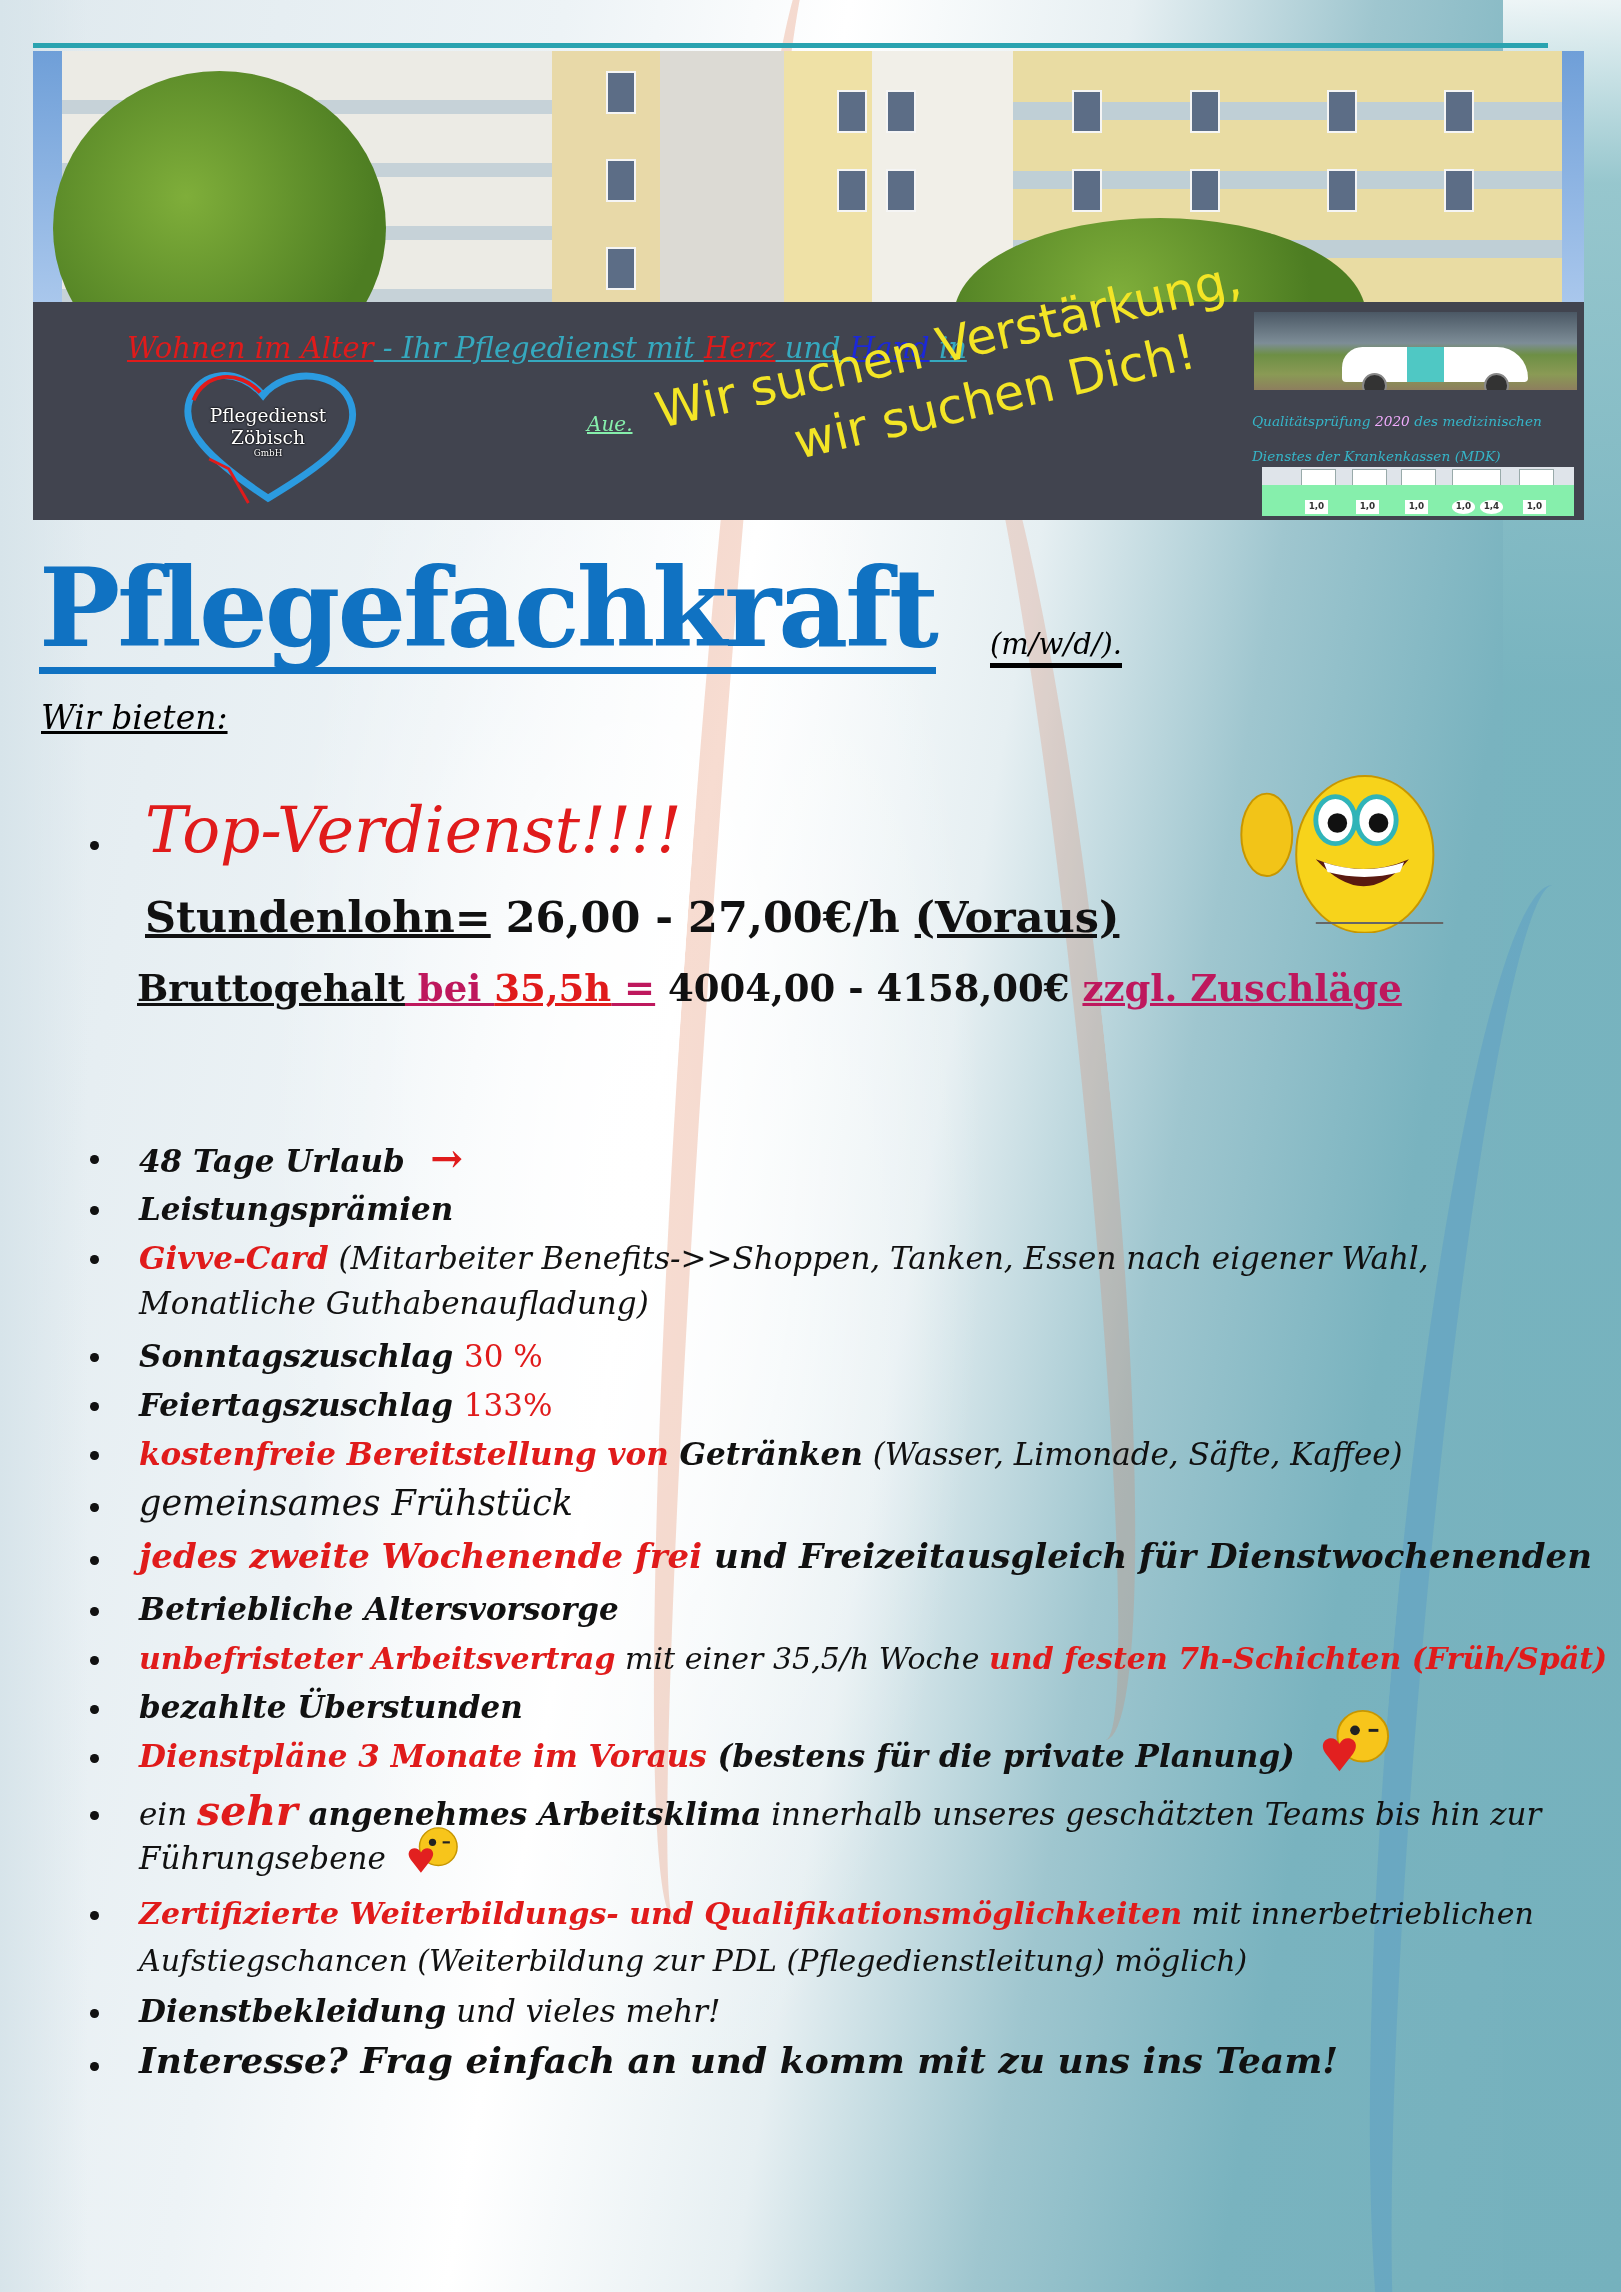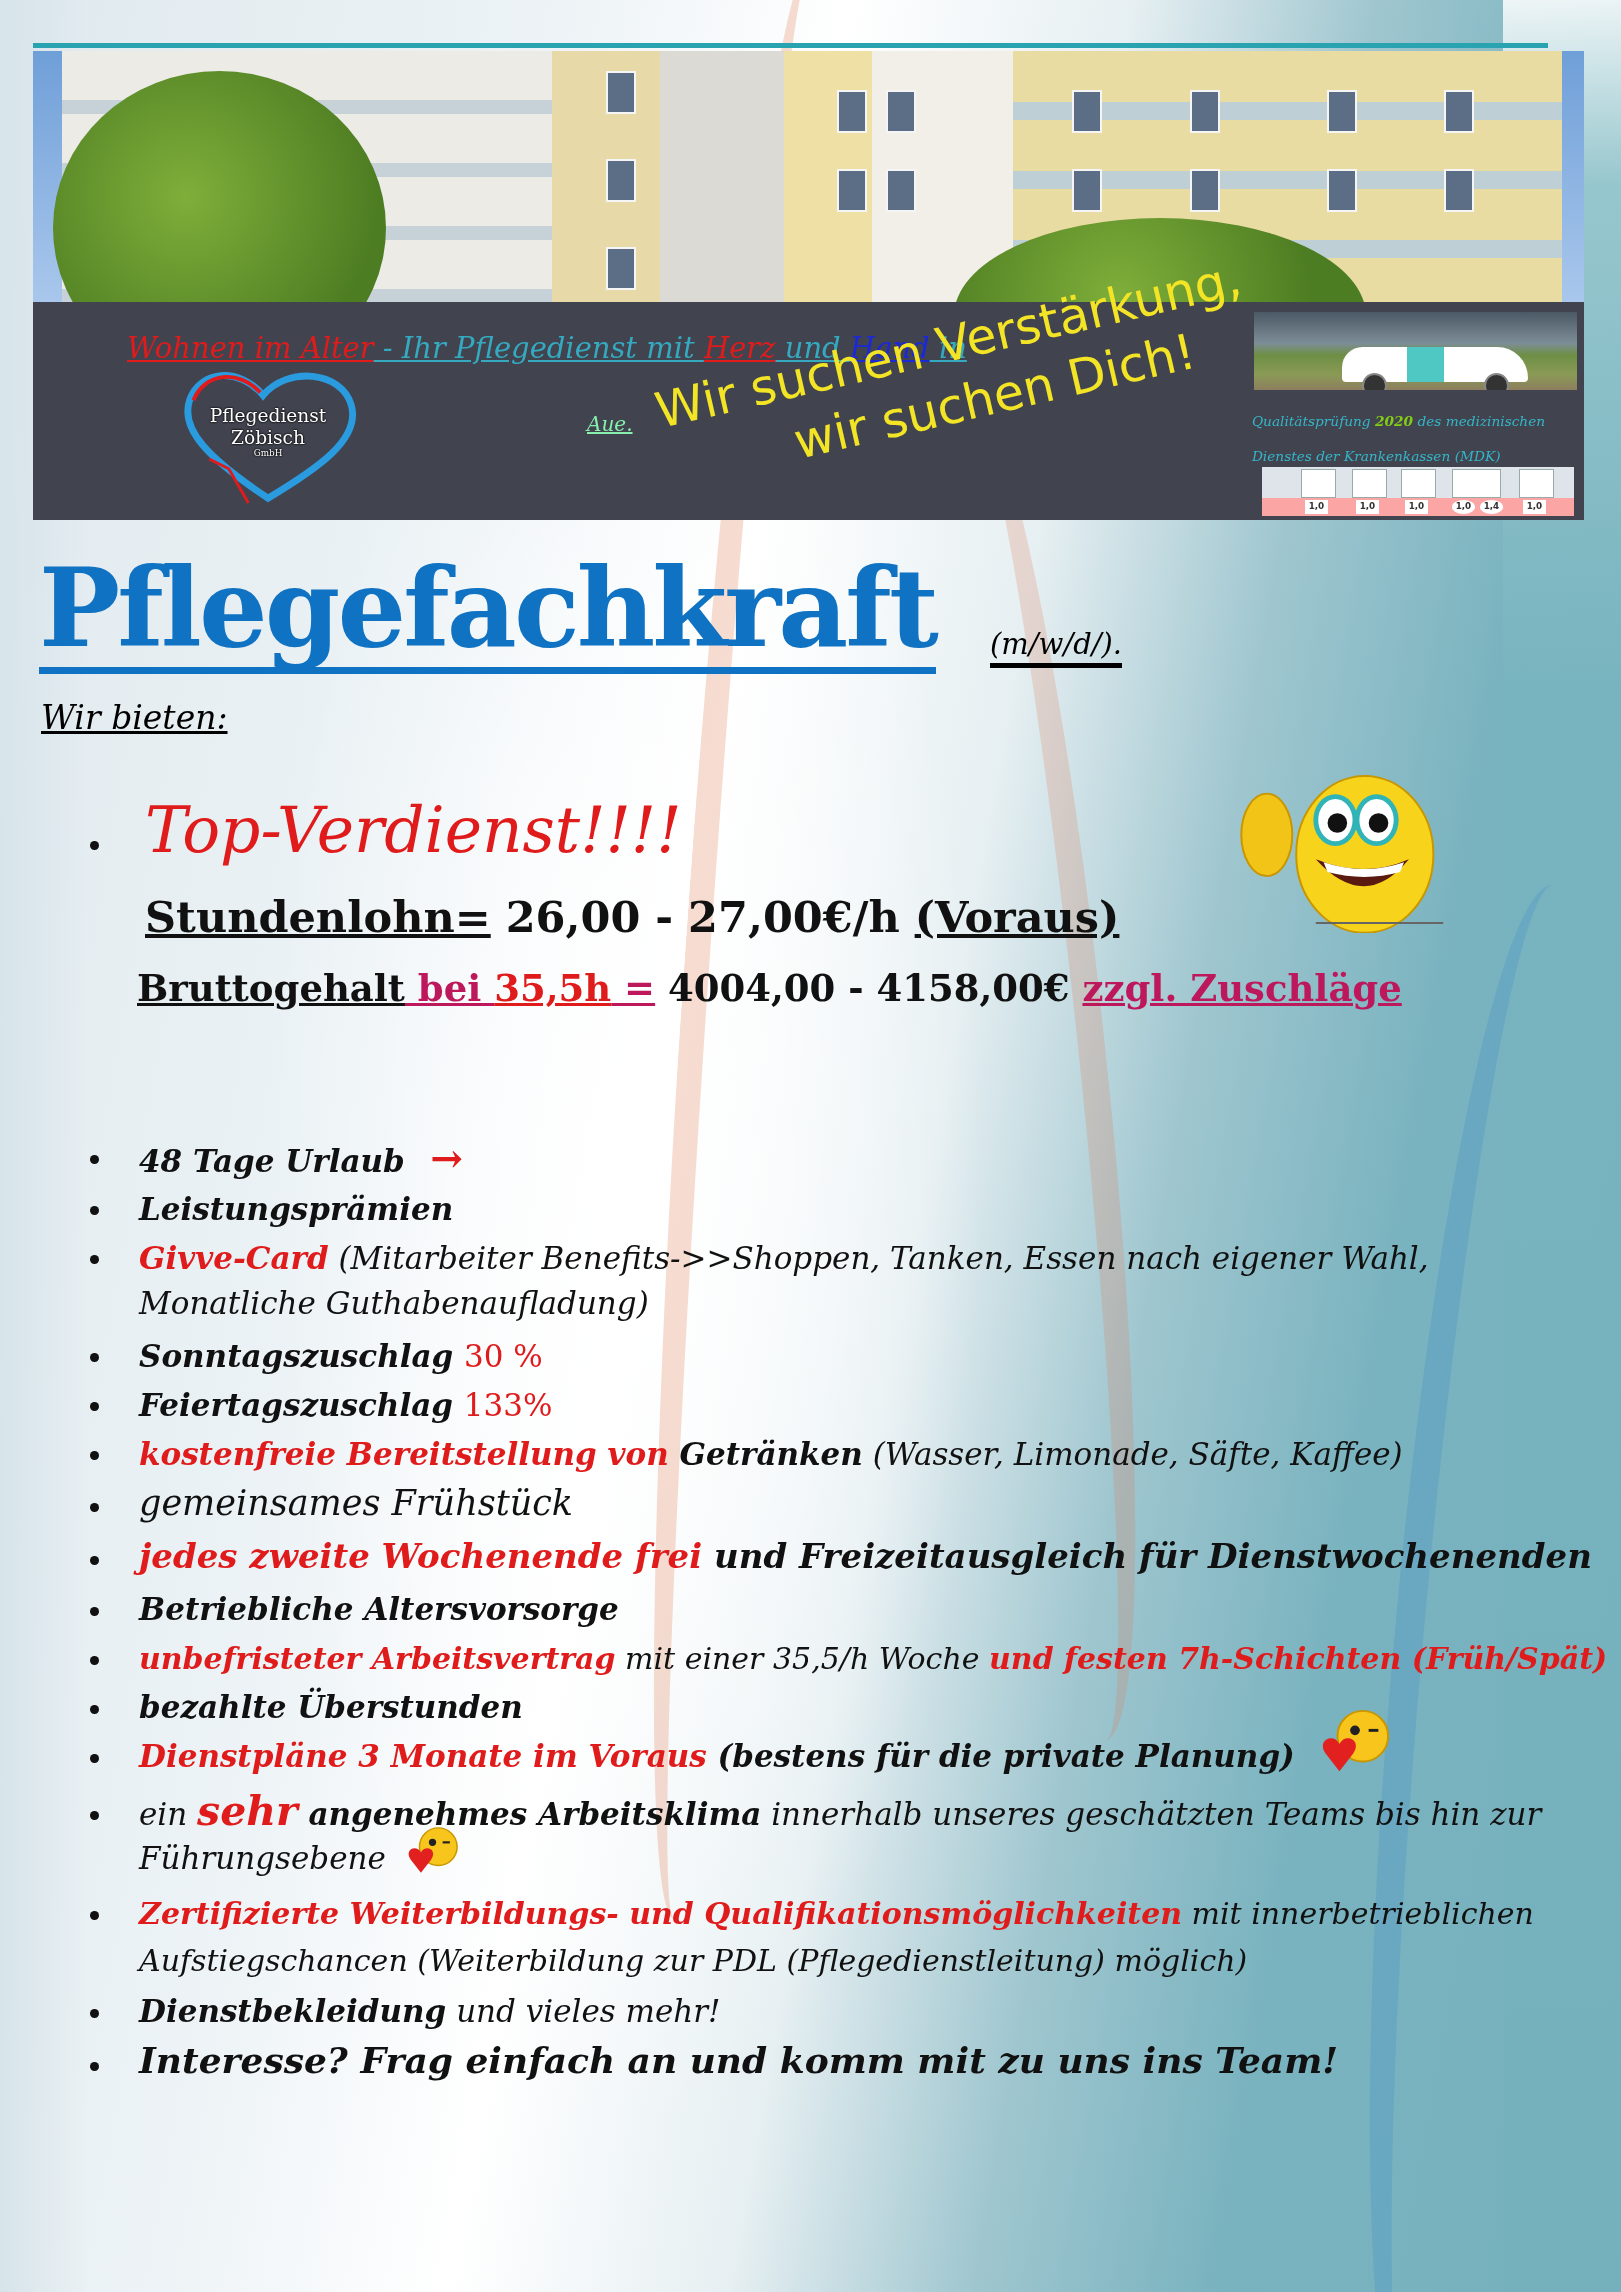--- a/index.html
+++ b/index.html
@@ -42,24 +42,24 @@
   .logo-text { position:absolute; left:39px; top:44px; width:118px; font-family:"DejaVu Serif", serif; font-size:18.6px; line-height:21.6px; color:#fff; text-align:center; text-shadow: 0 0 2px #000, 0 0 2px #000; }
   .slogan { position:absolute; left:608px; top:59px; width:627px; height:157px; transform: rotate(-13deg); transform-origin: left bottom; font-family:"DejaVu Sans", sans-serif; color:#f3e526; }
   .slogan .l1 { position:absolute; left:39px; top:29px; font-size:49px; white-space:nowrap; }
   .slogan .l2 { position:absolute; left:167px; top:90px; font-size:49px; white-space:nowrap; }
   .mdk-panel { position:absolute; left:1215px; top:0px; width:335px; height:218px; }
   .car-photo { position:absolute; left:5.9px; top:9.8px; width:323px; height:78px; overflow:hidden;
      background: linear-gradient(180deg,#4b5865 0%, #7d8d97 40%, #6d8f45 55%, #8a9a55 80%, #8d7e5e 100%); }
   .car { position:absolute; left:88px; top:35px; width:186px; height:35px; border-radius: 39px 59px 7.8px 7.8px; background: linear-gradient(90deg,#fff 0 35%, #4fc8c4 35% 55%, #fff 55%); }
   .wheel { position:absolute; top:61px; width:21.6px; height:21.6px; border-radius:50%; background:#333; border:2.9px solid #888; }
   .mdk-text { position:absolute; left:3.9px; top:102px; width:329px; font-family:"DejaVu Serif", serif; font-style:italic; font-size:13.7px; line-height:35px; color:#35b5c8; }
-  .mdk-text .yr { color:#84cc16; font-weight:bold; }
+  .mdk-text .yr { color:#f0abfc; font-weight:normal; }
   .mdk-cards { position:absolute; left:13.7px; top:165px; width:312px; height:49px; background:#dfe4ea; }
   .mdk-card { position:absolute; top:2px; width:33px; height:27.4px; background:#fff; border:1px solid #9aa; }
-  .mdk-bar { position:absolute; left:0; bottom:0; width:312px; height:18px; background:#fca5a5; }
+  .mdk-bar { position:absolute; left:0; bottom:0; width:312px; height:31px; background:#86efac; }
   .mdk-score { position:absolute; bottom:2px; width:23.5px; height:13.7px; background:#fff; font-family:"DejaVu Sans", sans-serif; font-size:8.8px; font-weight:bold; text-align:center; line-height:13.7px; color:#333; }
 
   .title { position:absolute; left:39px; top:549px; font-family:"DejaVu Serif", serif; font-weight:bold; font-size:108px; line-height:118px; color:#1072c2; letter-spacing:-2.9px; border-bottom: 7.8px solid #1072c2; padding-bottom:0; }
   .title-suffix { position:absolute; left:990px; top:627px; font-family:"DejaVu Serif", serif; font-style:italic; font-size:29px; color:#000; border-bottom: 5.9px solid #000; padding-bottom:2px; }
   .offer-heading { position:absolute; left:41px; top:698px; font-family:"DejaVu Serif", serif; font-style:italic; font-size:33px; color:#000; text-decoration: underline; text-decoration-thickness: 2.9px; }
 
   .bullet { position:absolute; width:8.8px; height:8.8px; border-radius:50%; background:#111; }
 
   .top-earn { position:absolute; left:145px; top:794px; font-family:"DejaVu Serif", serif; font-style:italic; font-size:63px; color:#e01b1b; }
   .smiley { position:absolute; left:1208px; top:766px; width:245px; height:167px; }

